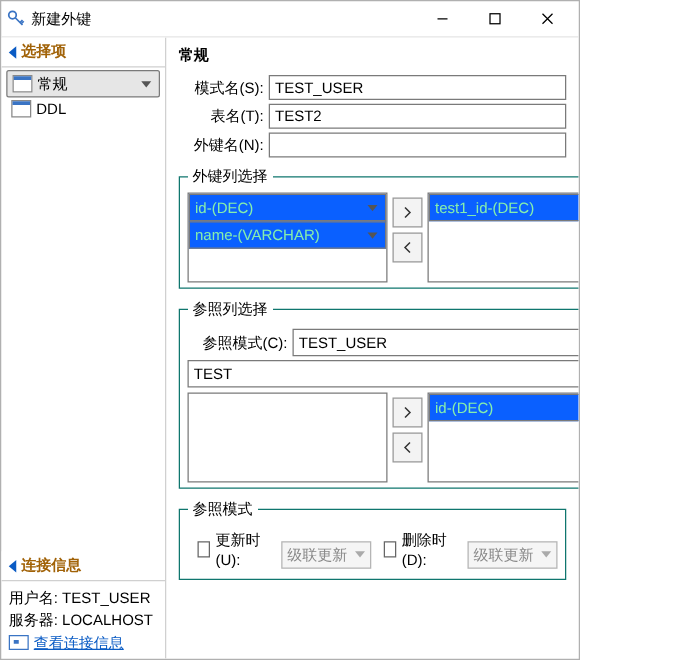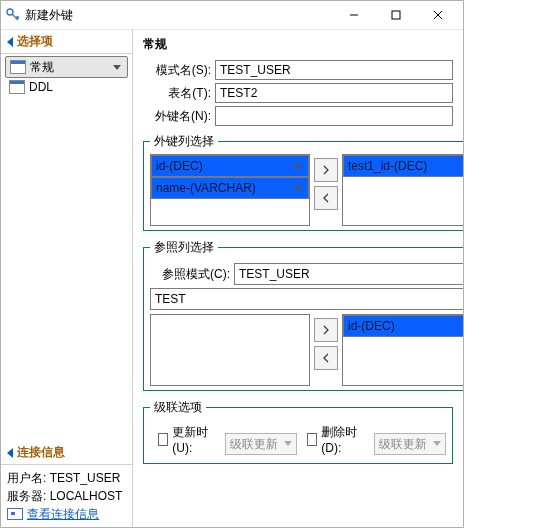--- a/index.html
+++ b/index.html
@@ -29,21 +29,21 @@
   .row{display:flex;align-items:center;margin:3px 0}
   .lbl{width:68px;text-align:right;padding-right:4px}
   .inp{flex:1;height:20px;border:1px solid #7a7a7a;padding:0 4px;box-sizing:border-box;font-family:inherit;font-size:12px}
   .sel{flex:1;height:22px;border:1px solid #7a7a7a;padding:0 4px;box-sizing:border-box;background:#fff;display:flex;align-items:center;position:relative}
   .sel::after{content:"";position:absolute;right:6px;top:8px;width:0;height:0;border-left:4px solid transparent;border-right:4px solid transparent;border-top:5px solid #555}
   .dual{display:flex;align-items:flex-start;gap:4px}
   .listbox{border:1px solid #7a7a7a;background:#fff;height:72px;box-sizing:border-box;overflow:hidden}
   .listbox.l{width:160px}
   .listbox.r{width:168px}
   .li{padding:1px 4px;color:#000;white-space:nowrap}
-  .li.sel{background:#0a60ff;color:#0f172a}
+  .li.sel{background:#0a60ff;color:#86efac}
   .btncol{display:flex;flex-direction:column;gap:4px;padding-top:4px}
   .sqbtn{width:22px;height:22px;border:1px solid #999;background:#f3f3f3;display:flex;align-items:center;justify-content:center}
   .sqbtn svg{width:10px;height:10px}
   .cascade{display:flex;align-items:flex-end;gap:10px;padding:4px 0 4px 8px}
   .chk{display:flex;align-items:center;gap:4px}
   .chk .box{width:13px;height:13px;border:1px solid #666;box-sizing:border-box}
   .smallsel{width:80px;height:20px;border:1px solid #b5b5b5;color:#888;display:flex;align-items:center;padding:0 4px;position:relative;background:#f5f5f5}
   .smallsel::after{content:"";position:absolute;right:4px;top:7px;width:0;height:0;border-left:4px solid transparent;border-right:4px solid transparent;border-top:5px solid #aaa}
   fieldset{border:1px solid #0f766e;margin:4px 10px;padding:4px 6px 4px}
   fieldset legend{padding:0 4px}
@@ -204,21 +204,21 @@
             <div class="sqbtn">
                 <svg viewBox="0 0 10 10">
                   <path d="M1 3 L5 7 L9 3" fill="none" stroke="#333" stroke-width="1.2"></path>
                 </svg>
               </div>
           </div>
         </div>
       </fieldset>
 
       <fieldset>
-        <legend>级联选项</legend>
+        <legend>参照模式</legend>
         <div class="cascade">
           <label class="chk">
             <span class="box"></span>
             <span>更新时(U):</span>
           </label>
           <div class="smallsel">
               <span>级联更新</span>
             </div>
           <label class="chk">
             <span class="box"></span>

